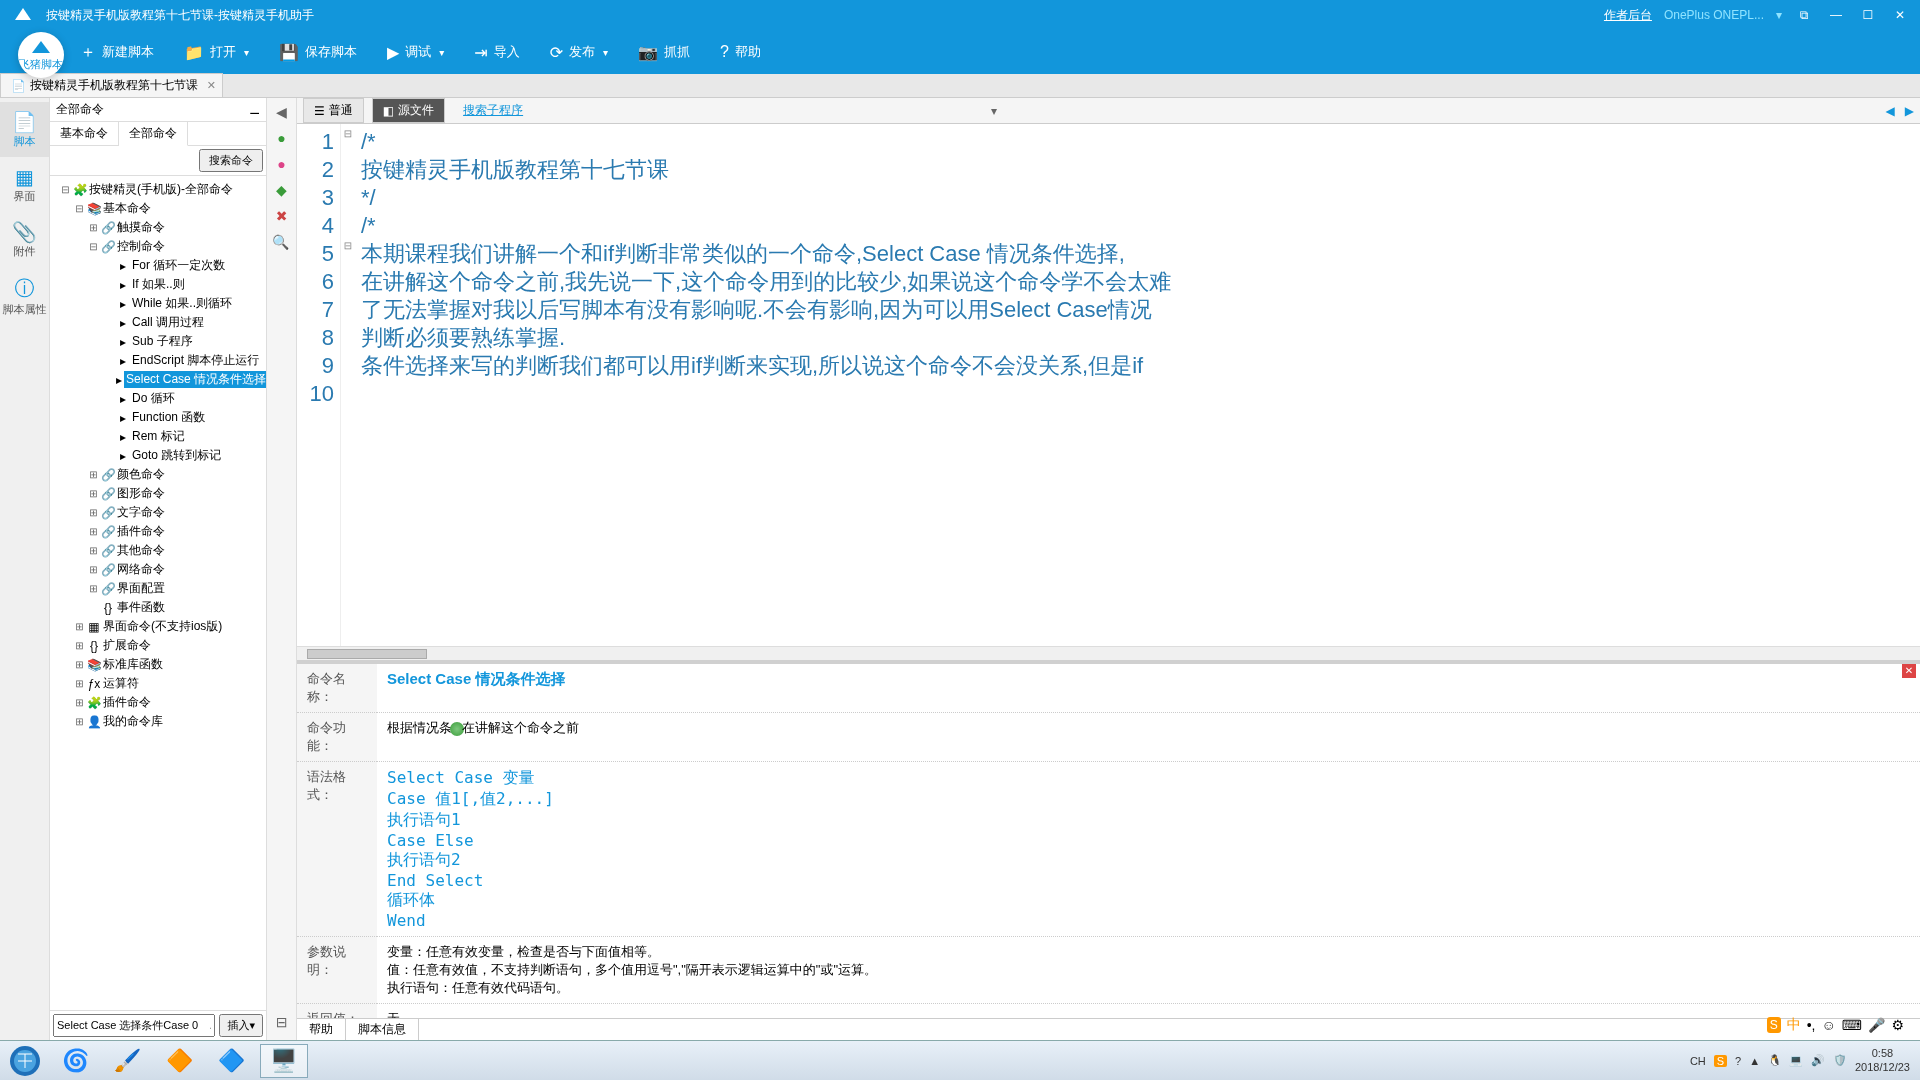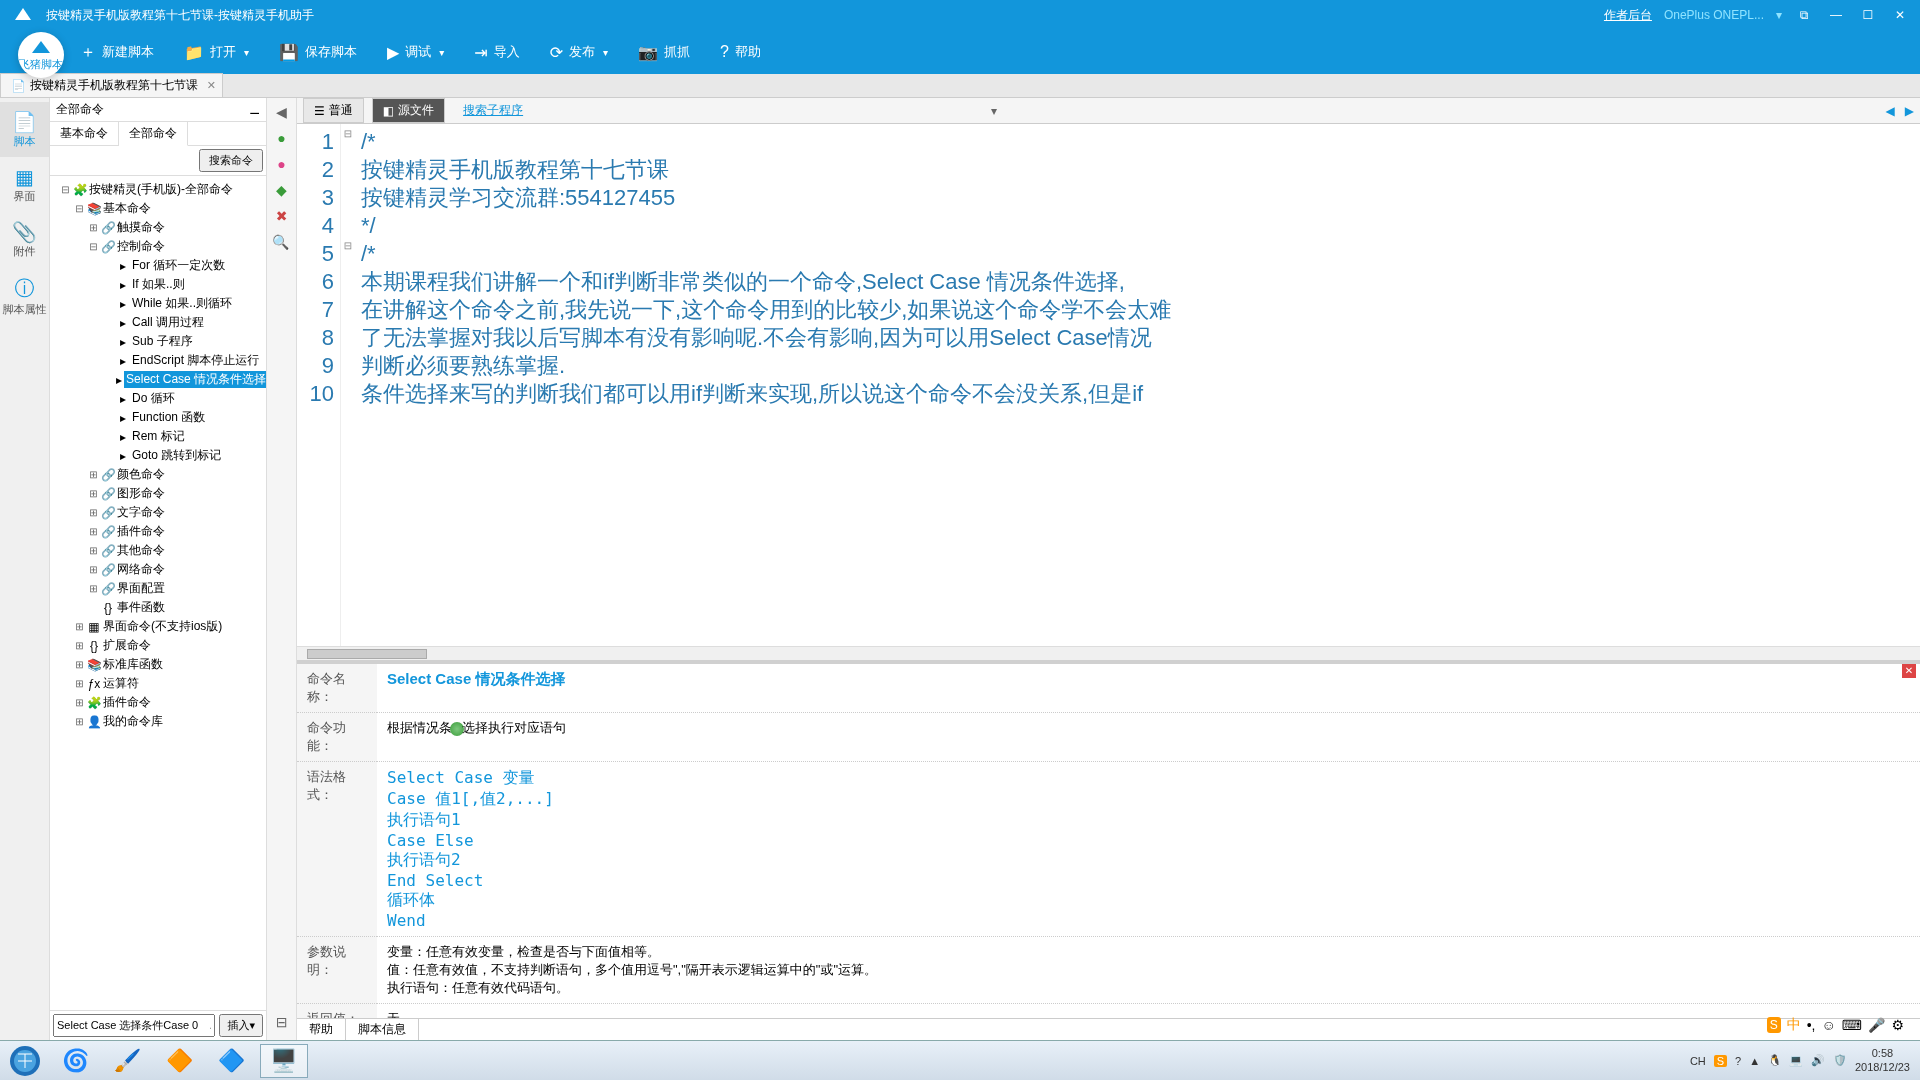--- a/index.html
+++ b/index.html
@@ -402,21 +402,20 @@
         <div class="fold">⊟</div>
           <div class="fold"></div>
           <div class="fold"></div>
           <div class="fold"></div>
           <div class="fold"></div>
           <div class="fold"></div>
       </div>
       <div class="code-lines">
         <div class="line">/*</div>
         <div class="line">按键精灵手机版教程第十七节课</div>
-        <div class="line">按键精灵学习交流群:554127455</div>
         <div class="line">*/</div>
         <div class="line">/*</div>
         <div class="line">本期课程我们讲解一个和if判断非常类似的一个命令,Select Case 情况条件选择,</div>
         <div class="line">在讲解这个命令之前,我先说一下,这个命令用到的比较少,如果说这个命令学不会太难</div>
         <div class="line">了无法掌握对我以后写脚本有没有影响呢.不会有影响,因为可以用Select Case情况</div>
         <div class="line">判断必须要熟练掌握.</div>
         <div class="line">条件选择来写的判断我们都可以用if判断来实现,所以说这个命令不会没关系,但是if</div>
       </div>
       <div class="hscroll">
           <div class="thumb"></div>
@@ -427,21 +426,21 @@
       <div class="close-help">✕</div>
       <div class="help-body">
         <table>
           <tbody>
               <tr>
                 <td class="lbl">命令名称：</td>
               <td class="cmd-title">Select Case 情况条件选择</td>
               </tr>
           <tr>
                 <td class="lbl">命令功能：</td>
-              <td><span>根据情况条</span><span class="cursor-marker"></span><span>选择执行对应语句</span></td>
+              <td><span>根据情况条</span><span class="cursor-marker"></span><span>在讲解这个命令之前</span></td>
               </tr>
           <tr>
                 <td class="lbl">语法格式：</td>
               <td>
                   <div class="code-sample">Select Case 变量
 Case 值1[,值2,...]
 执行语句1
 Case Else
 执行语句2
 End Select

